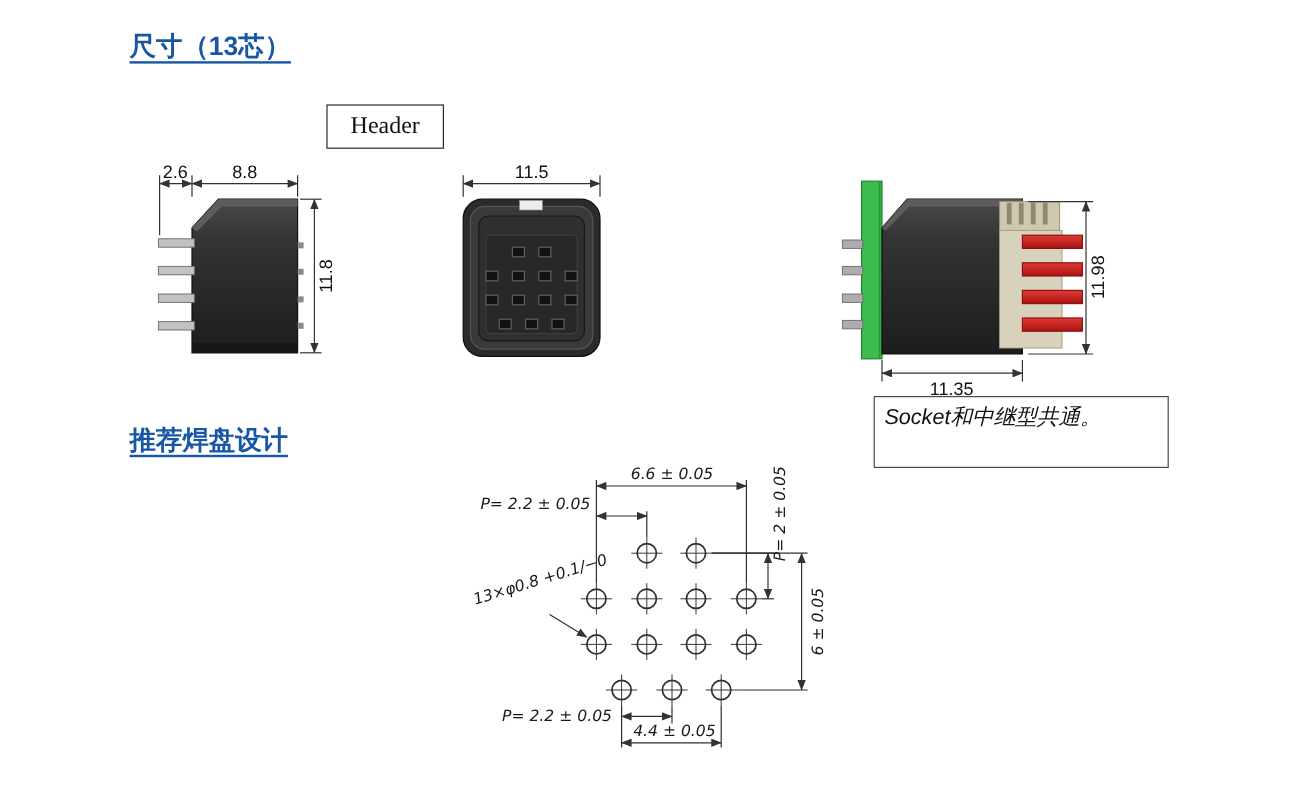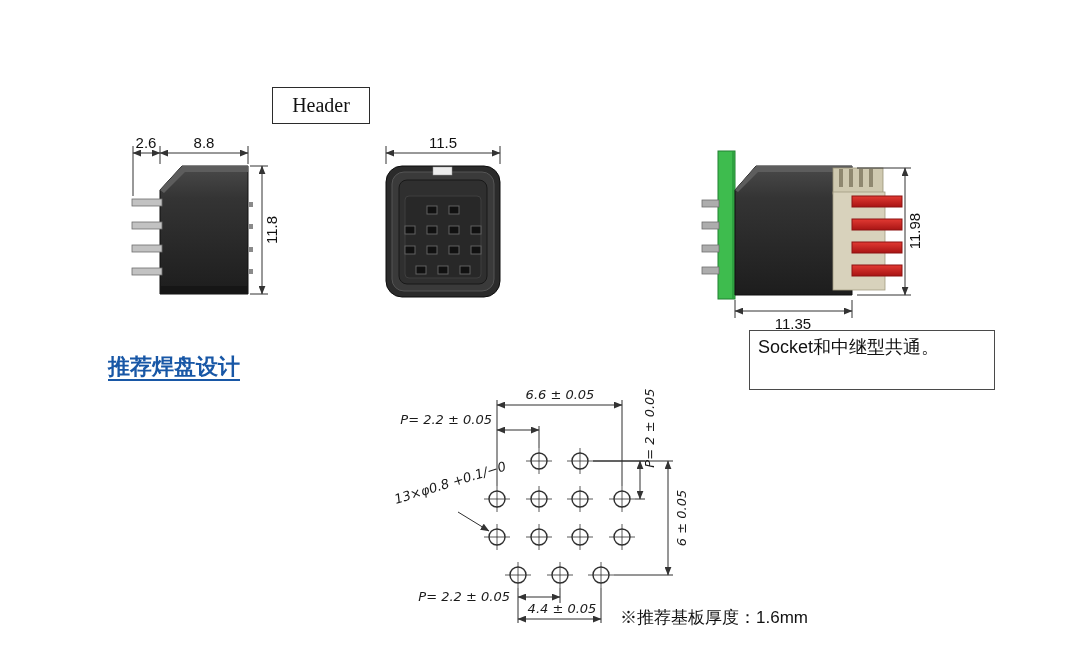--- a/index.html
+++ b/index.html
@@ -11,47 +11,47 @@
     position:absolute;font-size:22px;font-weight:bold;color:#1857a6;
     text-decoration:underline;text-decoration-thickness:2px;text-underline-offset:5px;
     white-space:nowrap;
   }
   .boxed-label{
     position:absolute;border:1.5px solid #2b2b2b;background:#fff;
     display:flex;align-items:center;justify-content:center;
     font-size:20px;color:#111;white-space:nowrap;font-family:Liberation Serif, serif;
   }
   .note-box{
-    position:absolute;left:749px;top:330px;width:228px;height:52px;
+    position:absolute;left:728px;top:330px;width:228px;height:52px;
     border:1.5px solid #4a4a4a;background:#fff;padding:3px 8px;
-    font-size:18px;line-height:1.45;color:#111;white-space:nowrap;
+    font-size:18px;line-height:1.45;color:#111;white-space:nowrap;font-style:italic;
   }
   .board-note{
     position:absolute;left:620px;top:606px;font-size:17px;color:#111;white-space:nowrap;
   }
   svg{position:absolute;left:0;top:0;}
   .dim{font-family:"DejaVu Sans",sans-serif;font-style:italic;font-size:13px;fill:#1a1a1a;}
   .dimBig{font-family:"Liberation Sans",sans-serif;font-size:15px;fill:#111;}
 </style>
 </head>
 <body>
 
 <div class="canvas">
 
+  <div class="sec-title" style="left:108px;top:24px">尺寸（13芯）</div>
 
   <div class="boxed-label" style="left:272px;top:87px;width:96px;height:35px">Header</div>
 
 
   <div class="sec-title" style="left:108px;top:352px">推荐焊盘设计</div>
 
   <div class="note-box">
     <div>Socket和中继型共通。</div>
   </div>
 
-  <div class="board-note">※推荐基板厚度：1.6mm</div>
 
   <svg width="1080" height="657" viewBox="0 0 1080 657">
     <defs>
       <marker id="arr" viewBox="0 0 10 8" refX="9.5" refY="4" markerWidth="9" markerHeight="7" orient="auto-start-reverse">
         <path d="M0,0 L10,4 L0,8 z" fill="#333"></path>
       </marker>
       <linearGradient id="gBody" x1="0" y1="0" x2="0" y2="1">
         <stop offset="0" stop-color="#4a4a4a"></stop>
         <stop offset="0.25" stop-color="#343434"></stop>
         <stop offset="1" stop-color="#1d1d1d"></stop>

